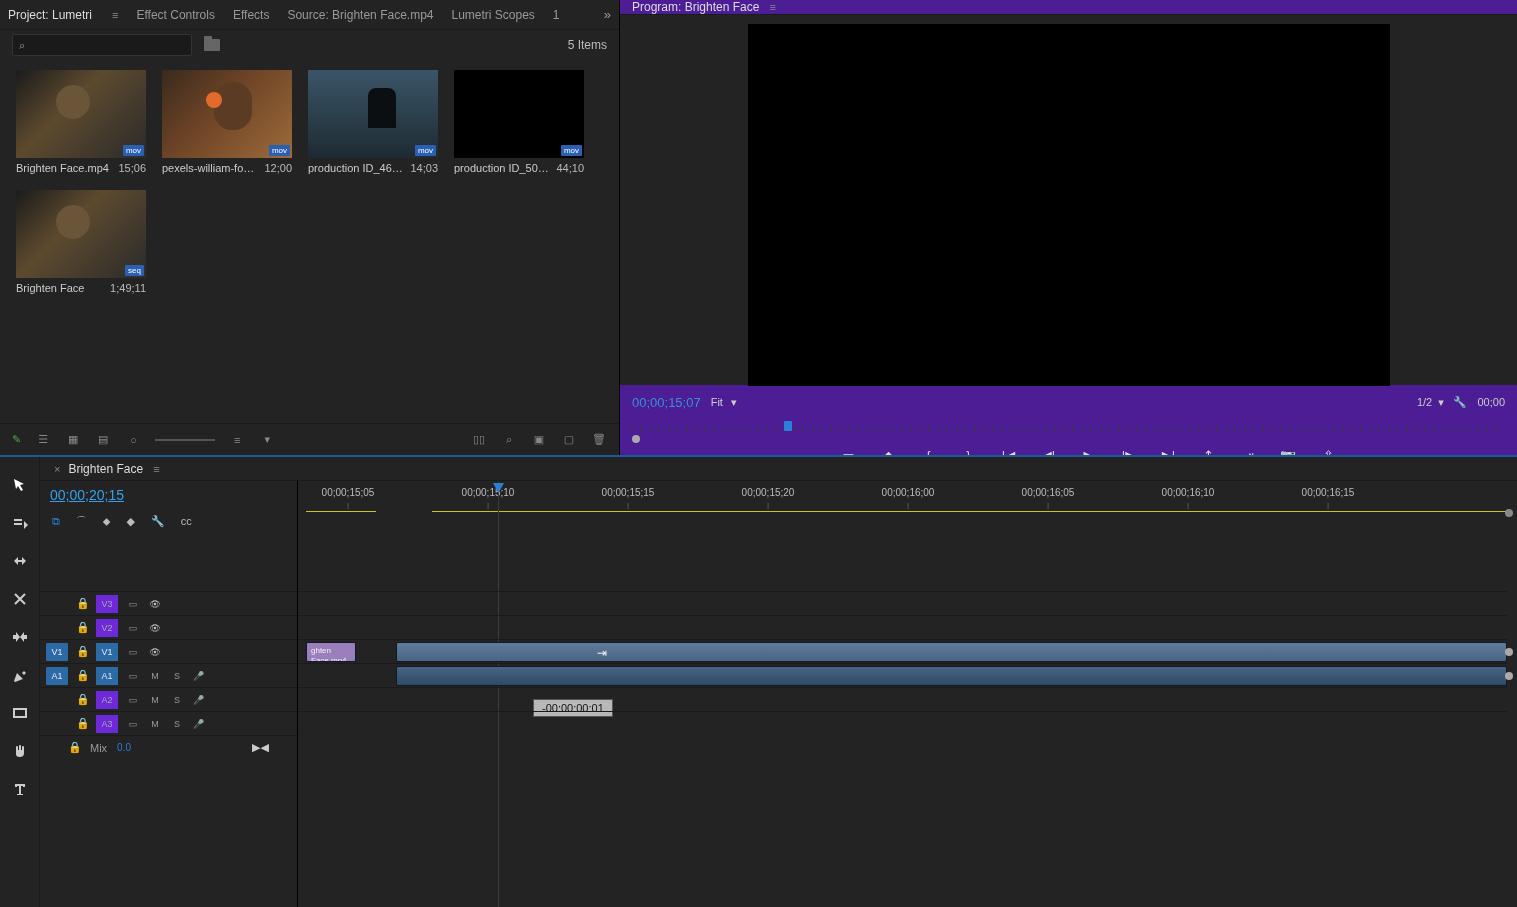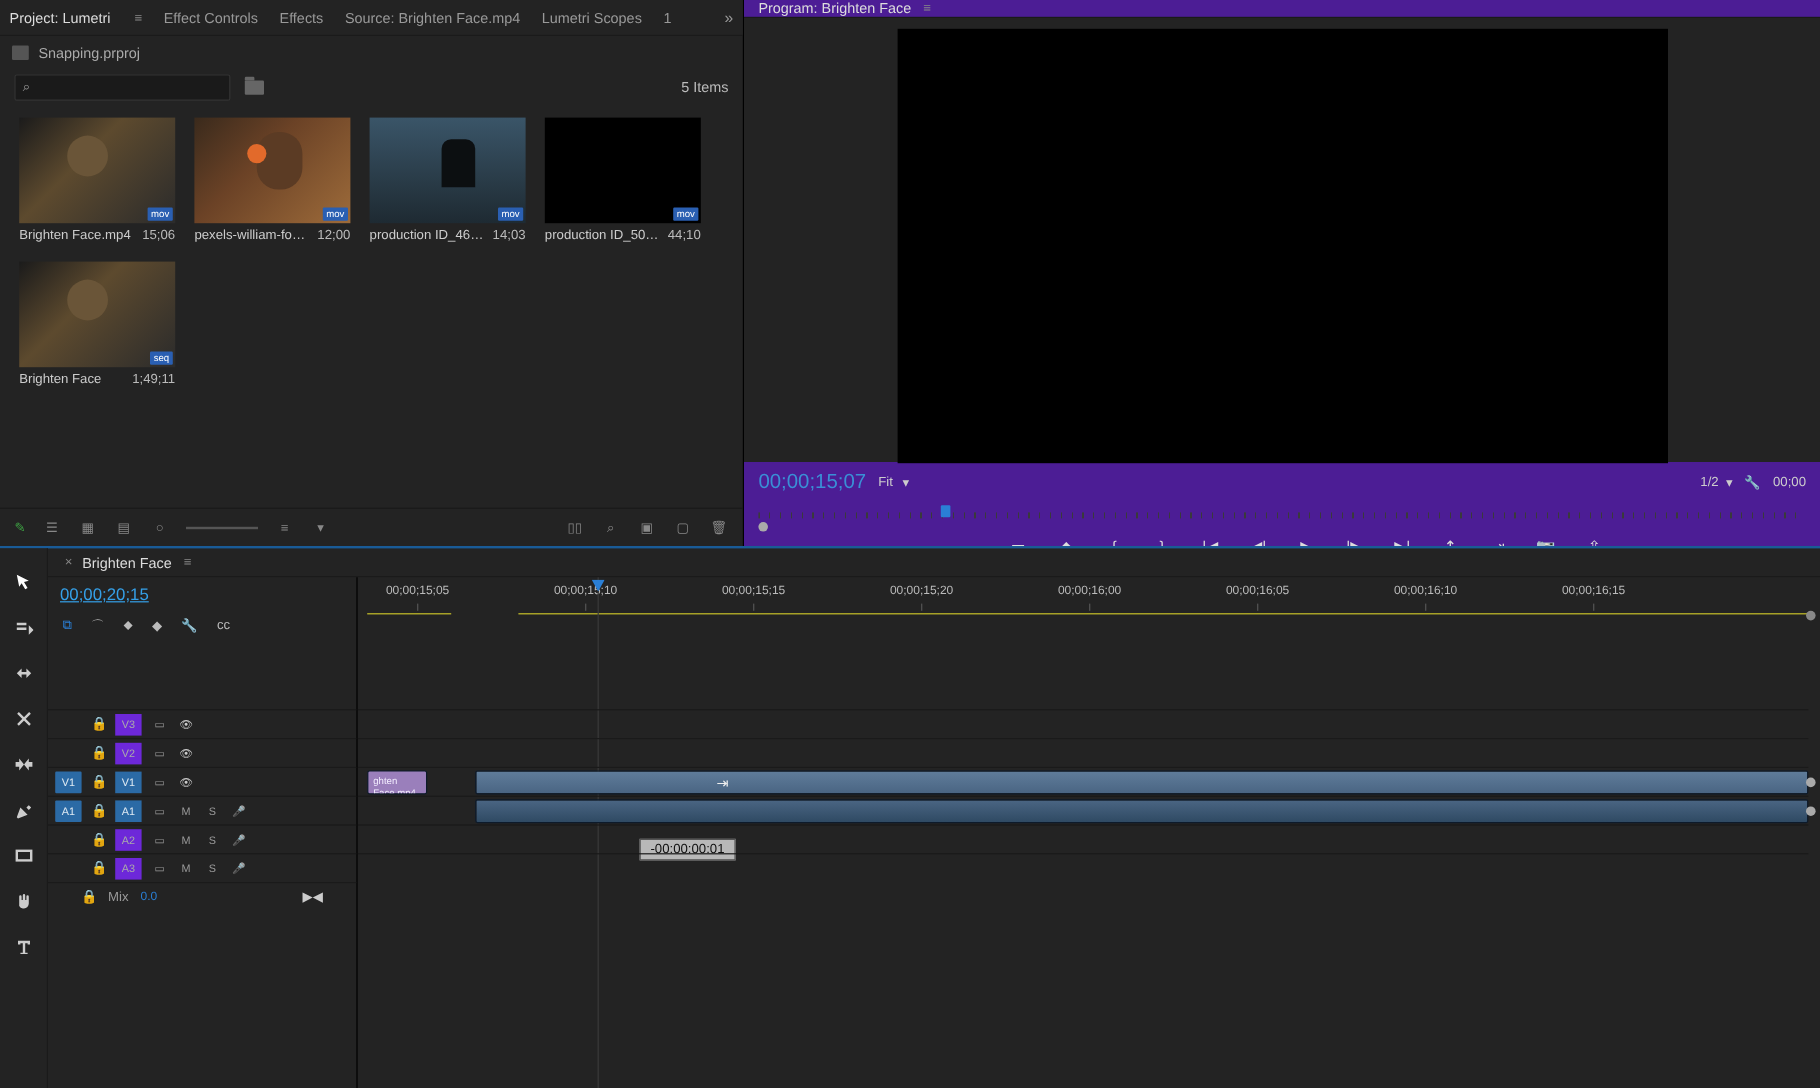--- a/index.html
+++ b/index.html
@@ -61,21 +61,21 @@
 .pen-ico { color:#3fa644; }
 .bf-spacer { flex:1; }
 .bf-ico { color:#888; width:16px; text-align:center; cursor:pointer; }
 
 
 .prog-tabs { display:flex; height:30px; align-items:center; padding:0 12px; gap:8px; border-bottom:1px solid #1a1a1a; }
 .viewer { flex:1; display:flex; align-items:center; justify-content:center; background:#232323; padding:10px 10px 0 10px; }
 .viewer .canvas { width:640px; height:360px; background:#000; box-shadow:0 0 0 1px #000; }
 .prog-controls { height:72px; padding:6px 12px 0 12px; }
 .prog-row1 { display:flex; align-items:center; gap:10px; height:22px; }
-.timecode { color:#3a8fd6; font-size:17px; }
+.timecode { color:#3a8fd6; font-size:13px; }
 .fit-select { display:flex; align-items:center; gap:8px; color:#ccc; cursor:pointer;}
 .row1-spacer { flex:1; }
 .scale-sel { color:#ccc; display:flex; align-items:center; gap:6px; cursor:pointer; }
 .wrench { color:#ccc; }
 .out-tc { color:#ccc; }
 
 .prog-scrub { height:20px; position:relative; margin-top:6px; }
 .scrub-track { position:absolute; left:0; right:0; top:8px; height:5px; background:repeating-linear-gradient(90deg,#3a3a3a 0 1px,transparent 1px 9px);}
 .scrub-head { position:absolute; top:2px; width:8px; height:10px; background:#2a7fd6; left:152px; border-radius:1px;}
 .scrub-knob { position:absolute; left:0; top:16px; width:8px; height:8px; border-radius:50%; background:#aaa; }
@@ -151,24 +151,20 @@
         <span class="tab on">Project: Lumetri</span>
         <span class="hamburger unicode-icon">≡</span>
         <span class="tab">Effect Controls</span>
         <span class="tab">Effects</span>
         <span class="tab">Source: Brighten Face.mp4</span>
         <span class="tab">Lumetri Scopes</span>
         <span class="tab">1</span>
         <span class="tab-more">»</span>
       </div>
 
-      <div class="proj-header">
-        <span class="bin-ico"></span>
-        <span class="proj-name">Snapping.prproj</span>
-      </div>
 
       <div class="search-row">
         <div class="search-box">
           <span class="unicode-icon">⌕</span>
           <input type="text" placeholder="" style="">
         </div>
         <span class="folder-ico"></span>
         <span class="items-count">5 Items</span>
       </div>
 

